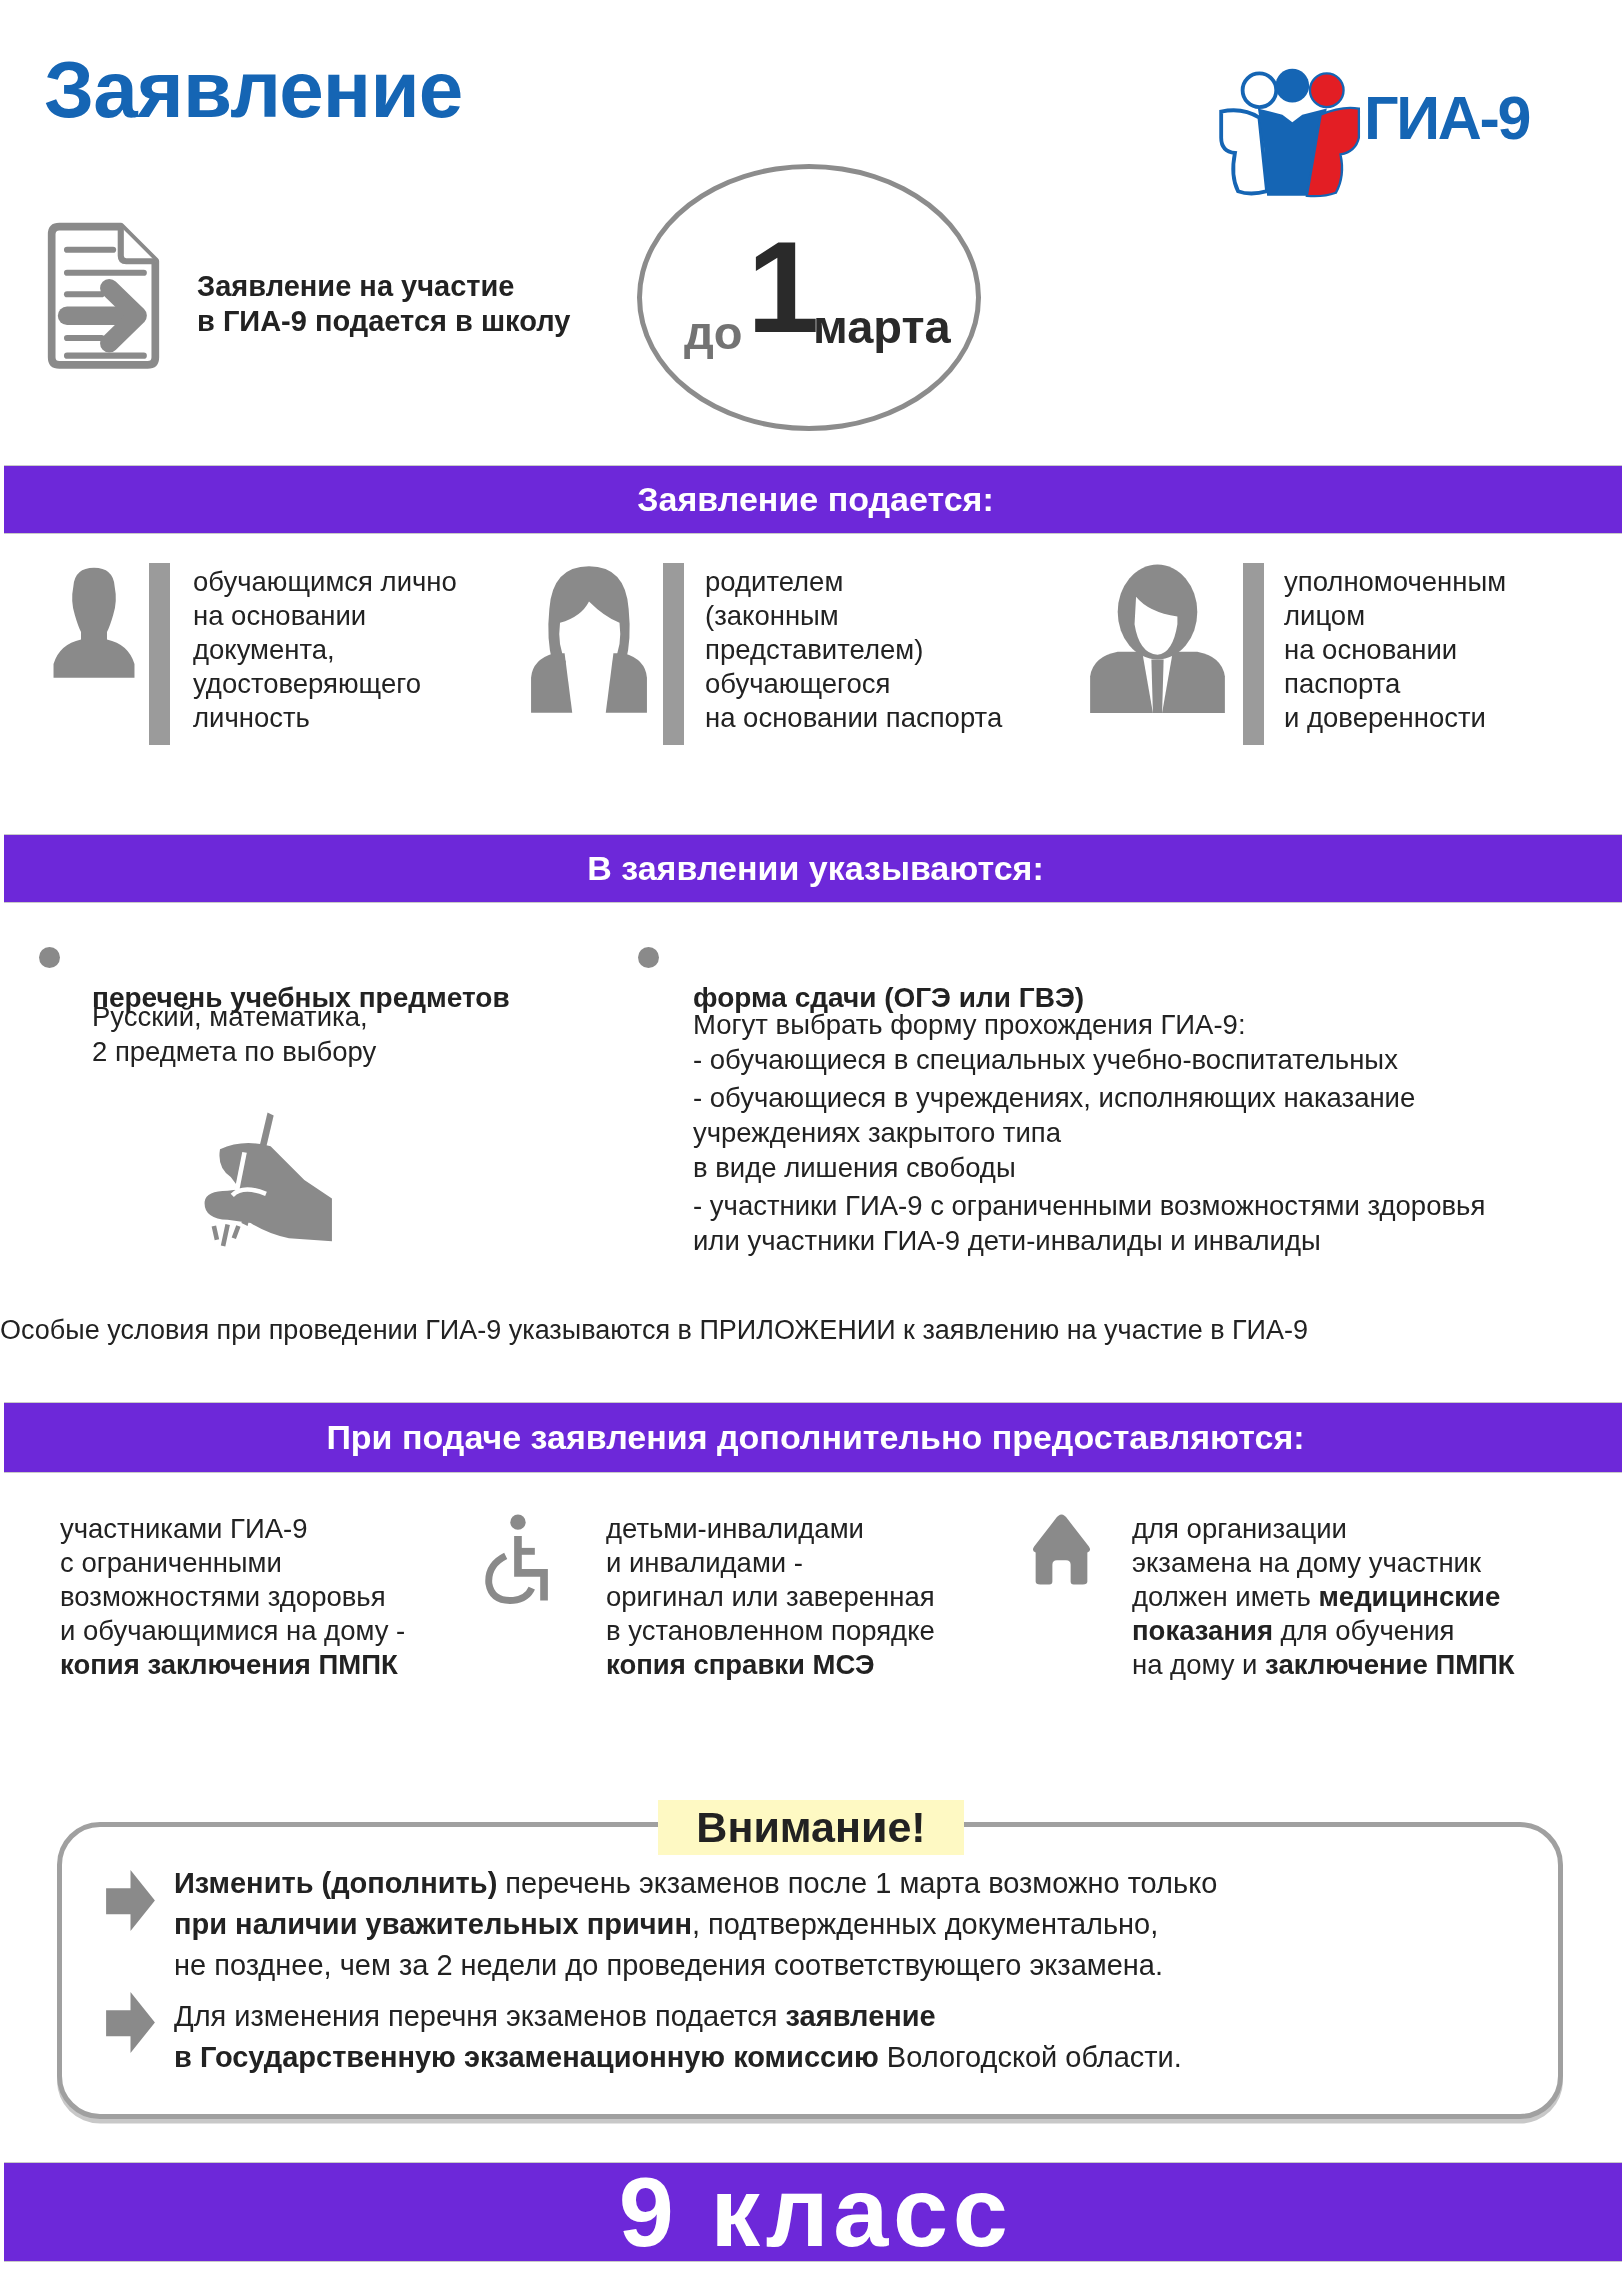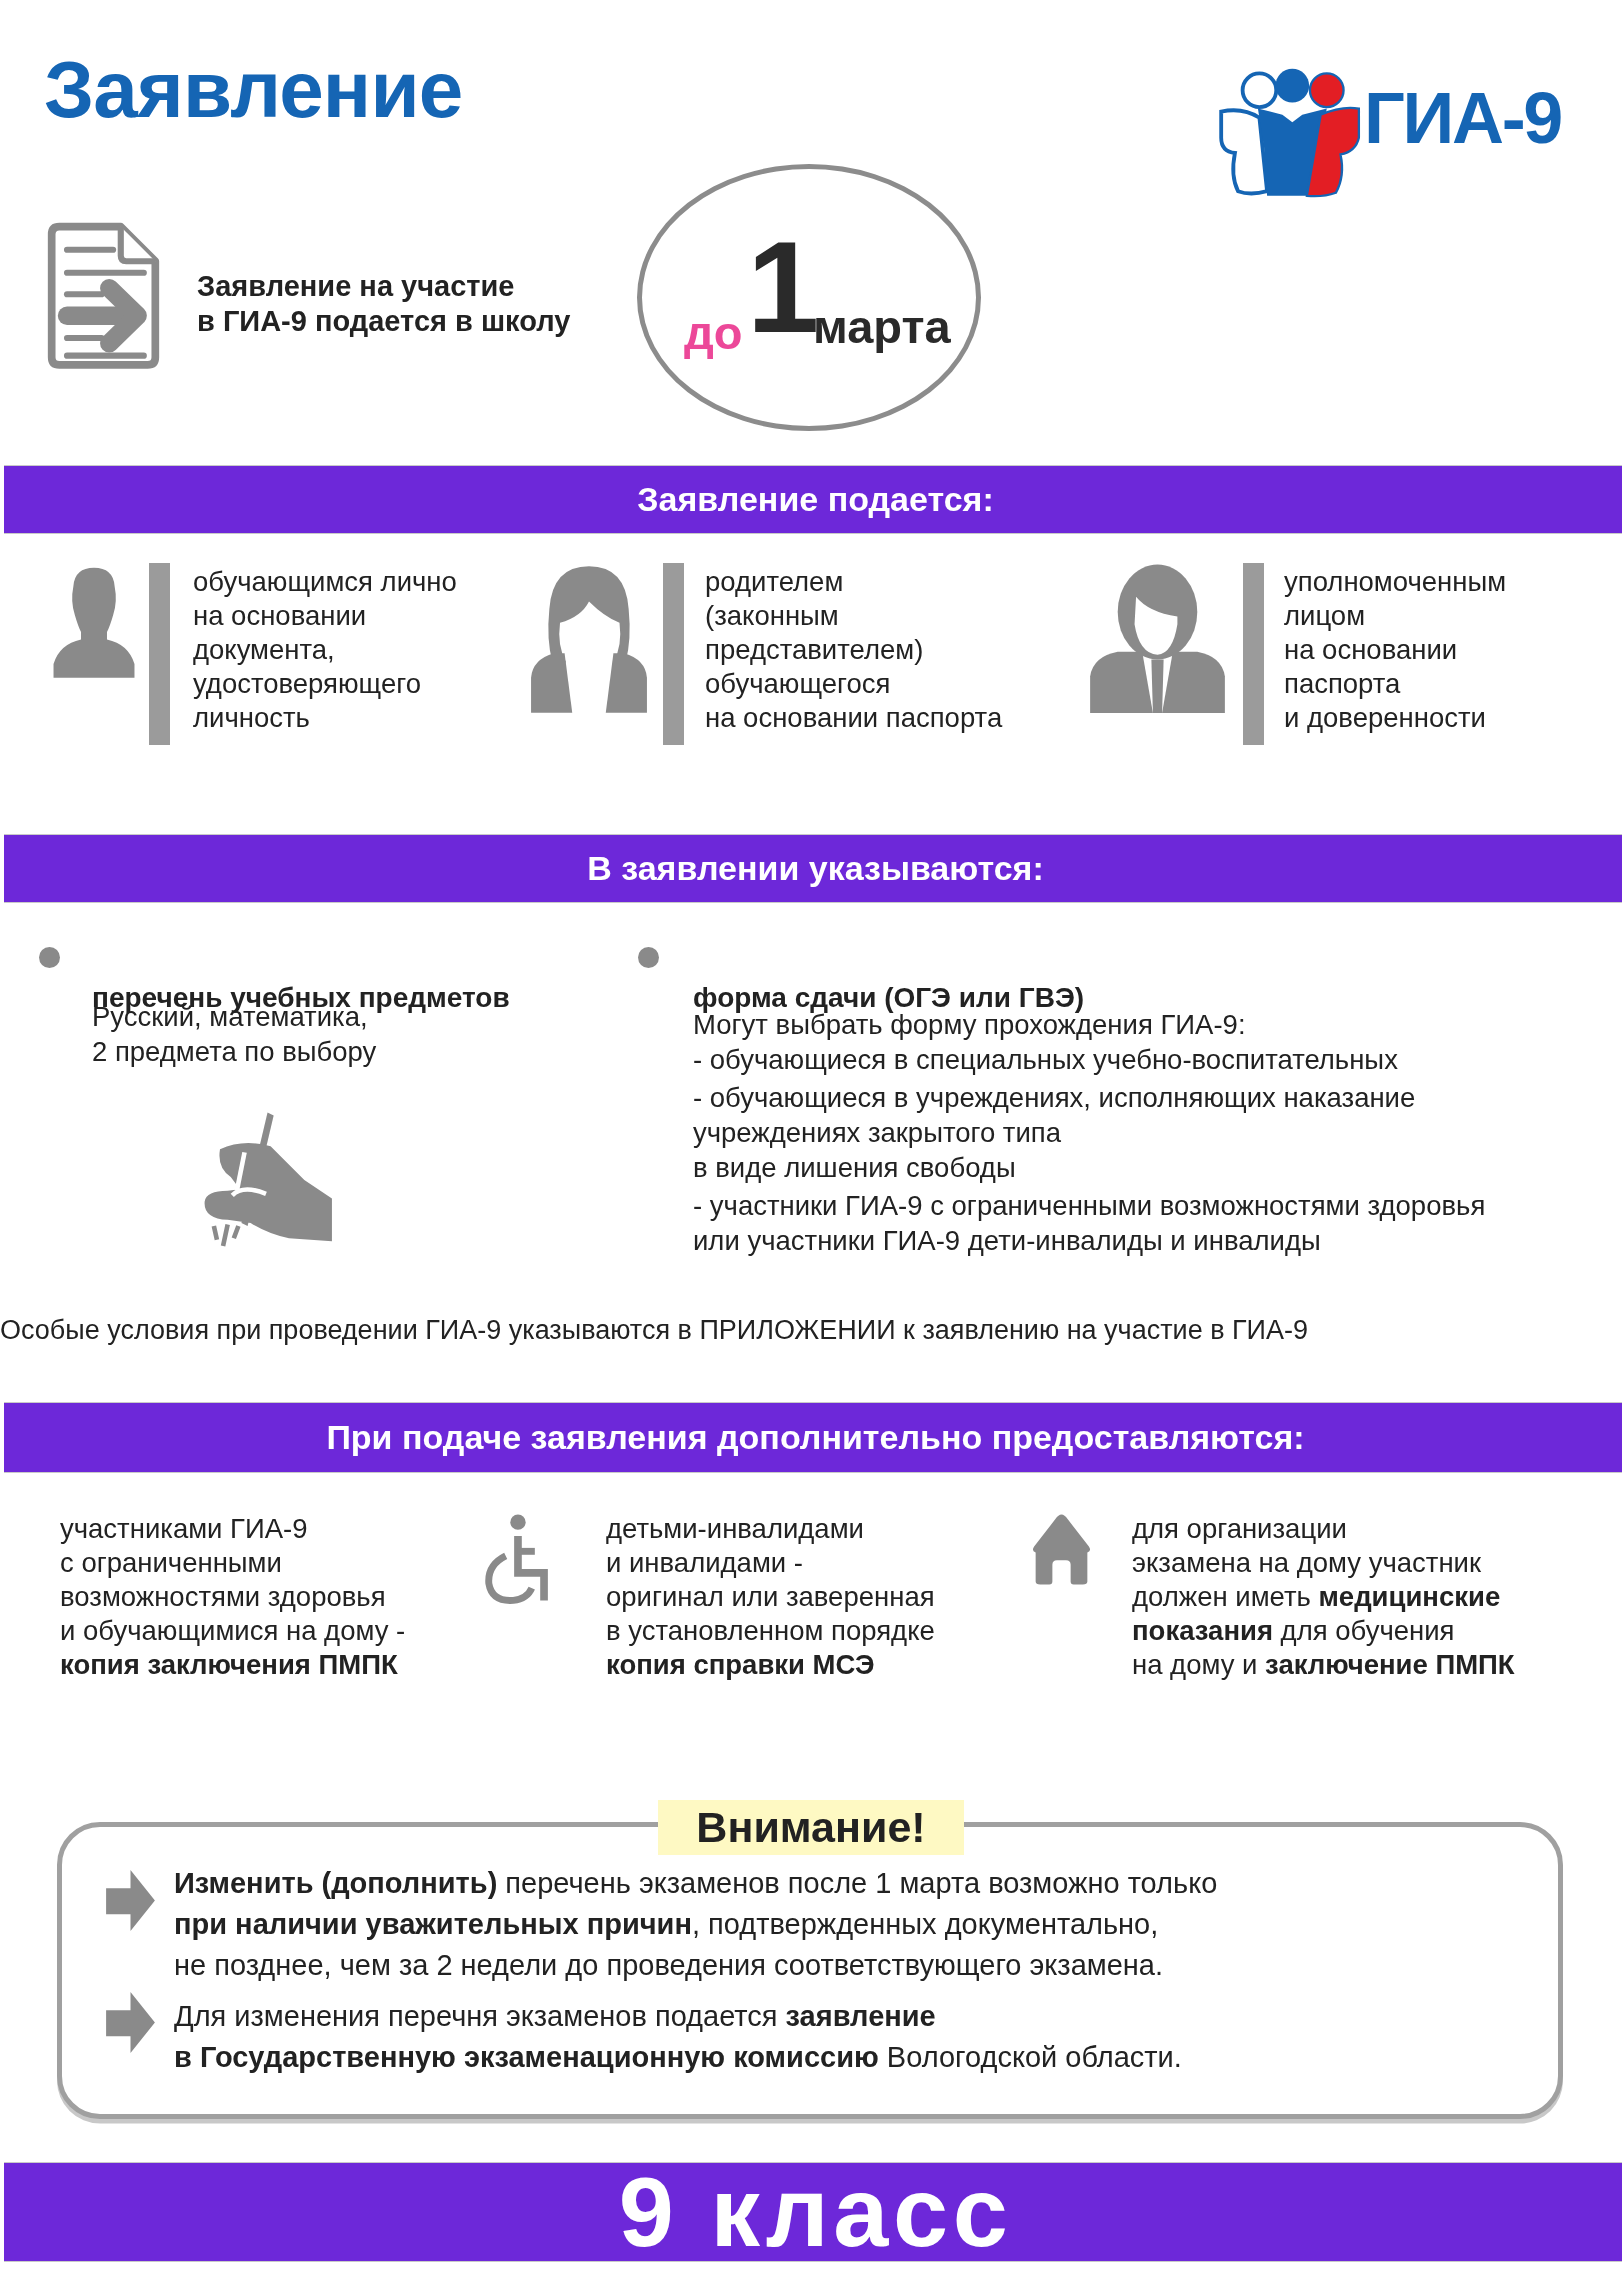--- a/index.html
+++ b/index.html
@@ -2,27 +2,27 @@
 <html style="font-size:12.2px"><head>
 <meta charset="utf-8">
 <style>
   html, body { margin: 0; padding: 0; background: #ffffff; }
   body { width: 1623px; height: 2295px; position: relative; overflow: hidden;
          font-family: "Liberation Sans", sans-serif; color: #222222; }
   .abs { position: absolute; }
   .title { left: 44px; top: 44px; font-size: 80px; font-weight: bold; color: #1565b4;
            letter-spacing: -0.8px; }
   .logo { left: 1212px; top: 61px; width: 383px; height: 138px; }
-  .logo-text { position: absolute; left: 152px; top: 0px; font-size: 72px; font-weight: bold;
+  .logo-text { position: absolute; left: 152px; top: 0px; font-size: 61px; font-weight: bold;
                color: #1565b4; letter-spacing: -2.3px; line-height: 115px; }
   .doc-icon { left: 44px; top: 219px; width: 119px; height: 152px; }
   .intro-text { left: 197px; top: 269px; font-size: 29px; font-weight: bold; line-height: 35px; color: #222; }
   .ellipse { left: 637px; top: 164px; width: 334px; height: 257px; border: 5.4px solid #8c8c8c;
              border-radius: 50%; background: #fff; }
-  .ell-do { position: absolute; left: 42px; top: 136px; font-size: 47px; font-weight: bold; color: #ec4899; }
+  .ell-do { position: absolute; left: 42px; top: 136px; font-size: 47px; font-weight: bold; color: #737373; }
   .ell-one { position: absolute; left: 105px; top: 46px; font-size: 130px; font-weight: bold; color: #2a2a2a; line-height: 145px; }
   .ell-mar { position: absolute; left: 171px; top: 130px; font-size: 47px; font-weight: bold; color: #2a2a2a; }
   .bar { left: 4px; width: 1623px; background: #6d28d9; color: #ffffff; font-weight: bold;
          text-align: center; border-top: 1.5px solid #c9c9c9; border-bottom: 1.5px solid #c9c9c9; }
   .bar1 { top: 465px; height: 67px; font-size: 34px; line-height: 67px; }
   .bar2 { top: 834px; height: 67px; font-size: 34px; line-height: 67px; }
   .bar3 { top: 1402px; height: 69px; font-size: 34px; line-height: 69px; }
   .bar4 { top: 2162px; height: 98px; font-size: 99px; line-height: 98px; letter-spacing: 4.6px; }
   .vbar { width: 21.4px; height: 182px; background: #9b9b9b; top: 563px; }
   .person-text { font-size: 27.5px; line-height: 34px; color: #222; top: 565px; }

